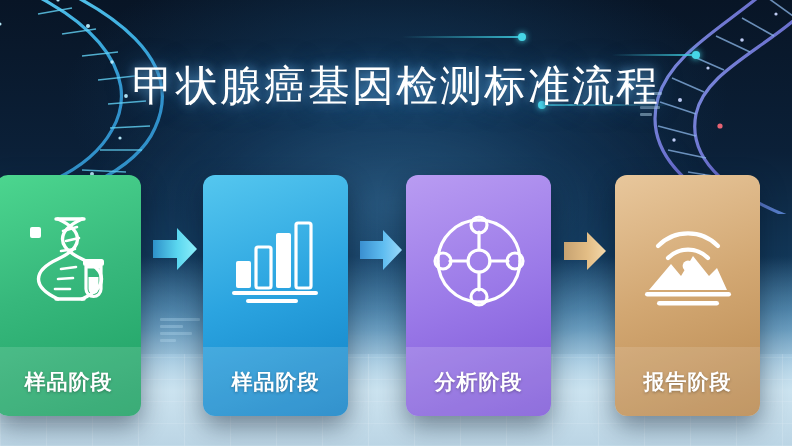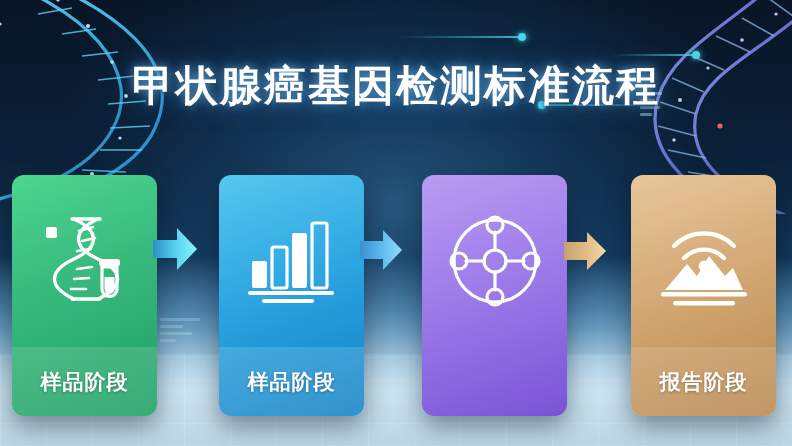--- a/index.html
+++ b/index.html
@@ -62,32 +62,32 @@
     position: absolute; right: -4px; top: -3px; width: 8px; height: 8px;
     border-radius: 50%; background: #46d6e6; box-shadow: 0 0 6px #46d6e6;
   }
   .connector.left span { right: auto; left: -4px; }
 
   
   .title {
     position: absolute; left: 0; right: 0; top: 58px;
     text-align: center;
     font-size: 42px;
-    font-weight: bold;
+    font-weight: normal;
     letter-spacing: 2px;
     color: #ffffff;
     text-shadow:
       0 0 10px rgba(120,200,255,0.75),
       0 0 26px rgba(60,150,230,0.55),
       0 2px 4px rgba(0,10,25,0.8);
     z-index: 6;
   }
 
   
-  .cards { position: absolute; left: 16px; top: 175px; width: 676px; height: 241px; z-index: 5; }
+  .cards { position: absolute; left: 0; top: 175px; width: 676px; height: 241px; z-index: 5; }
 
   .card {
     position: absolute;
     top: 0;
     width: 145px;
     height: 241px;
     border-radius: 12px;
     overflow: hidden;
     box-shadow: 0 10px 26px rgba(4,18,35,0.45);
   }
@@ -309,20 +309,23 @@
             <line x1="18" y1="47" x2="36" y2="47"></line>
             <line x1="58" y1="47" x2="76" y2="47"></line>
             <circle cx="47" cy="47" r="11"></circle>
             <circle cx="47" cy="11" r="8"></circle>
             <circle cx="47" cy="83" r="8"></circle>
             <circle cx="11" cy="47" r="8"></circle>
             <circle cx="83" cy="47" r="8"></circle>
           </g>
         </svg>
       </div>
+      <div class="label-band">
+        <span class="label">分析阶段</span>
+      </div>
     </div>
 
     <div class="card" id="card-3">
       <div class="icon-area">
         <svg width="94" height="90" viewBox="0 0 94 90">
           <g stroke="#ffffff" fill="none" stroke-width="4.2" stroke-linecap="round">
             <path d="M17 30 A 42 42 0 0 1 77 30"></path>
             <path d="M27 42 A 28 28 0 0 1 67 42"></path>
           </g>
           <circle cx="47" cy="50" r="5.4" fill="#ffffff"></circle>

